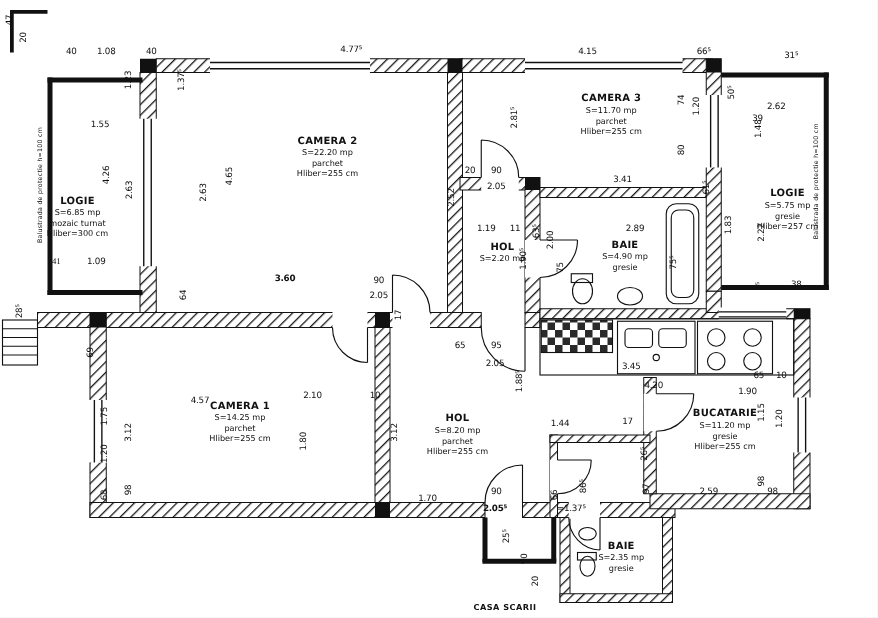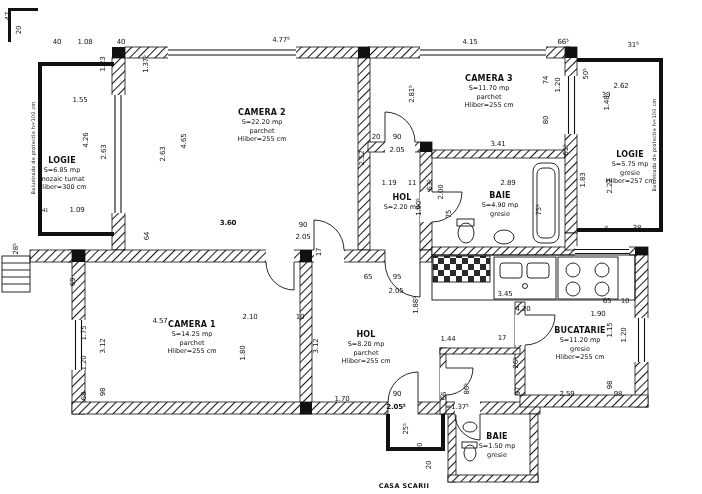--- a/index.html
+++ b/index.html
@@ -212,21 +212,21 @@
         <div class="rsub">Hliber=255 cm</div>
       </div>
       <div class="room" style="left: 580px; top: 326px;">
         <div class="rname">BUCATARIE</div>
         <div class="rsub">S=11.20 mp</div>
         <div class="rsub">gresie</div>
         <div class="rsub">Hliber=255 cm</div>
       </div>
       <div class="room" style="left: 497px; top: 432px;">
         <div class="rname">BAIE</div>
-        <div class="rsub">S=1.50 mp</div>
+        <div class="rsub">S=2.35 mp</div>
         <div class="rsub">gresie</div>
       </div>
       <span class="dim" style="left: 8px; top: 16px; transform: translate(-50%, -50%) rotate(-90deg);">47</span>
       <span class="dim" style="left: 19px; top: 30px; transform: translate(-50%, -50%) rotate(-90deg);">20</span>
       <span class="dim" style="left: 57px; top: 42px;">40</span>
       <span class="dim" style="left: 85px; top: 42px;">1.08</span>
       <span class="dim" style="left: 121px; top: 42px;">40</span>
       <span class="dim" style="left: 103px; top: 64px; transform: translate(-50%, -50%) rotate(-90deg);">1.23</span>
       <span class="dim" style="left: 146px; top: 64px; transform: translate(-50%, -50%) rotate(-90deg);">1.37⁵</span>
       <span class="dim" style="left: 281px; top: 40px;">4.77⁵</span>

